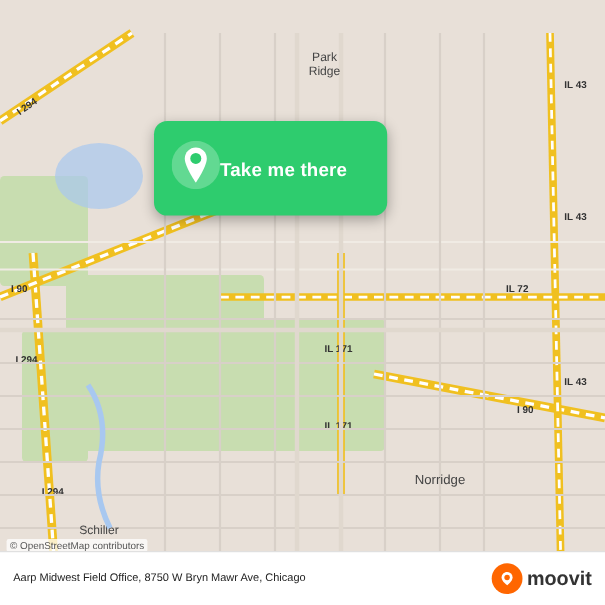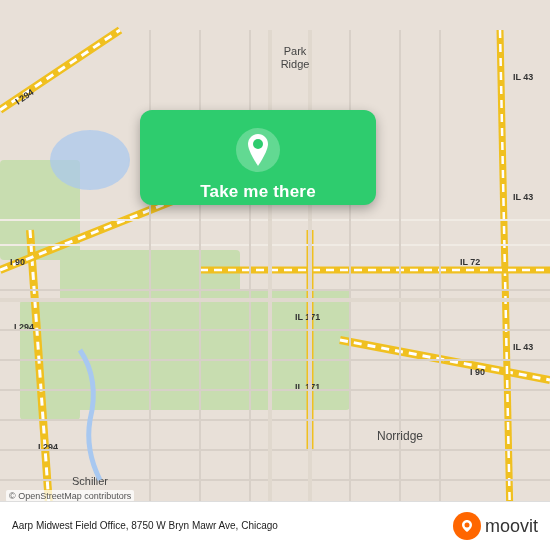--- a/index.html
+++ b/index.html
@@ -24,27 +24,26 @@
       top: 0; left: 0;
       width: 100%;
       height: 100%;
     }
 
     
     #location-card {
       position: absolute;
       top: 110px;
       left: 140px;
-      width: 236px;
+      width: 212px;
       background-color: #2ecc6e;
       border-radius: 12px;
       display: flex;
-      flex-direction: column;
-      align-items: center;
-      padding: 18px 16px 3px;
+      align-items: center;
+      padding: 18px 16px 14px;
       box-shadow: 0 4px 12px rgba(0,0,0,0.3);
       cursor: pointer;
     }
 
     #pin-icon {
       width: 44px;
       height: 44px;
       margin-bottom: 10px;
     }
 
@@ -84,21 +83,21 @@
     }
 
     #moovit-logo {
       display: flex;
       align-items: center;
       margin-left: 10px;
     }
 
     #moovit-logo-text {
       font-size: 18px;
-      font-weight: normal;
+      font-weight: bold;
       color: #333;
     }
 
     #moovit-logo-icon {
       width: 28px;
       height: 28px;
       background: #ff6600;
       border-radius: 50%;
       display: flex;
       align-items: center;

